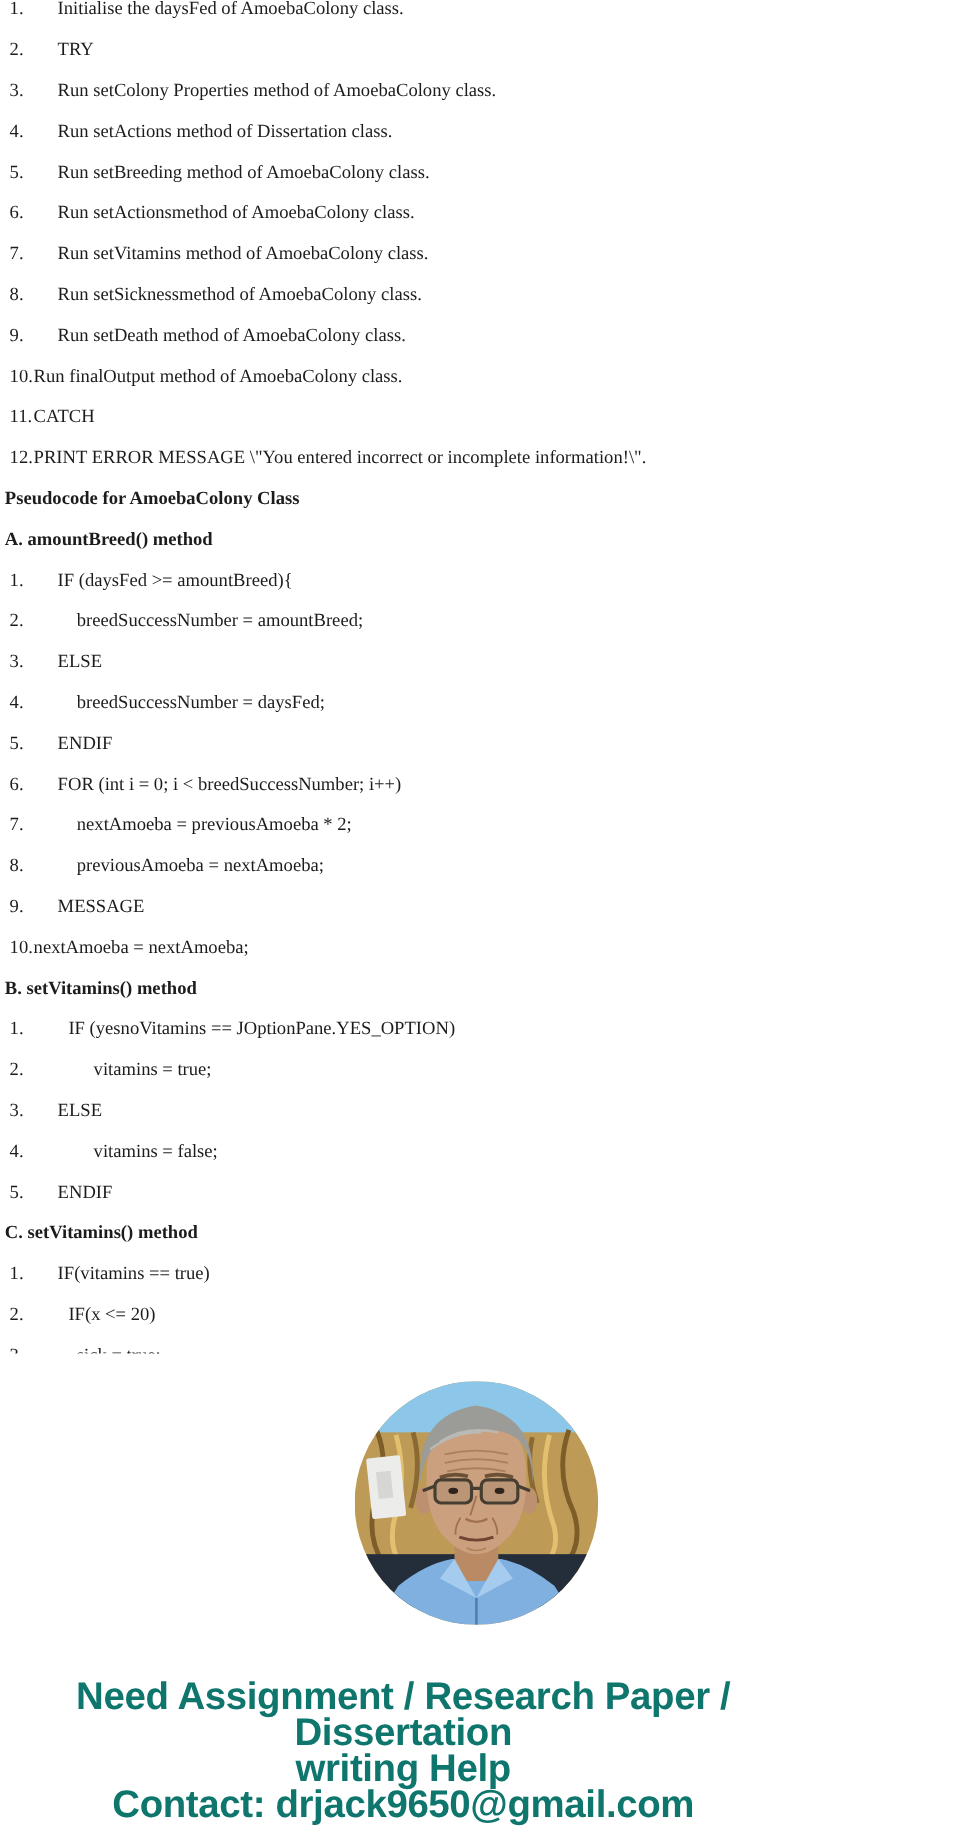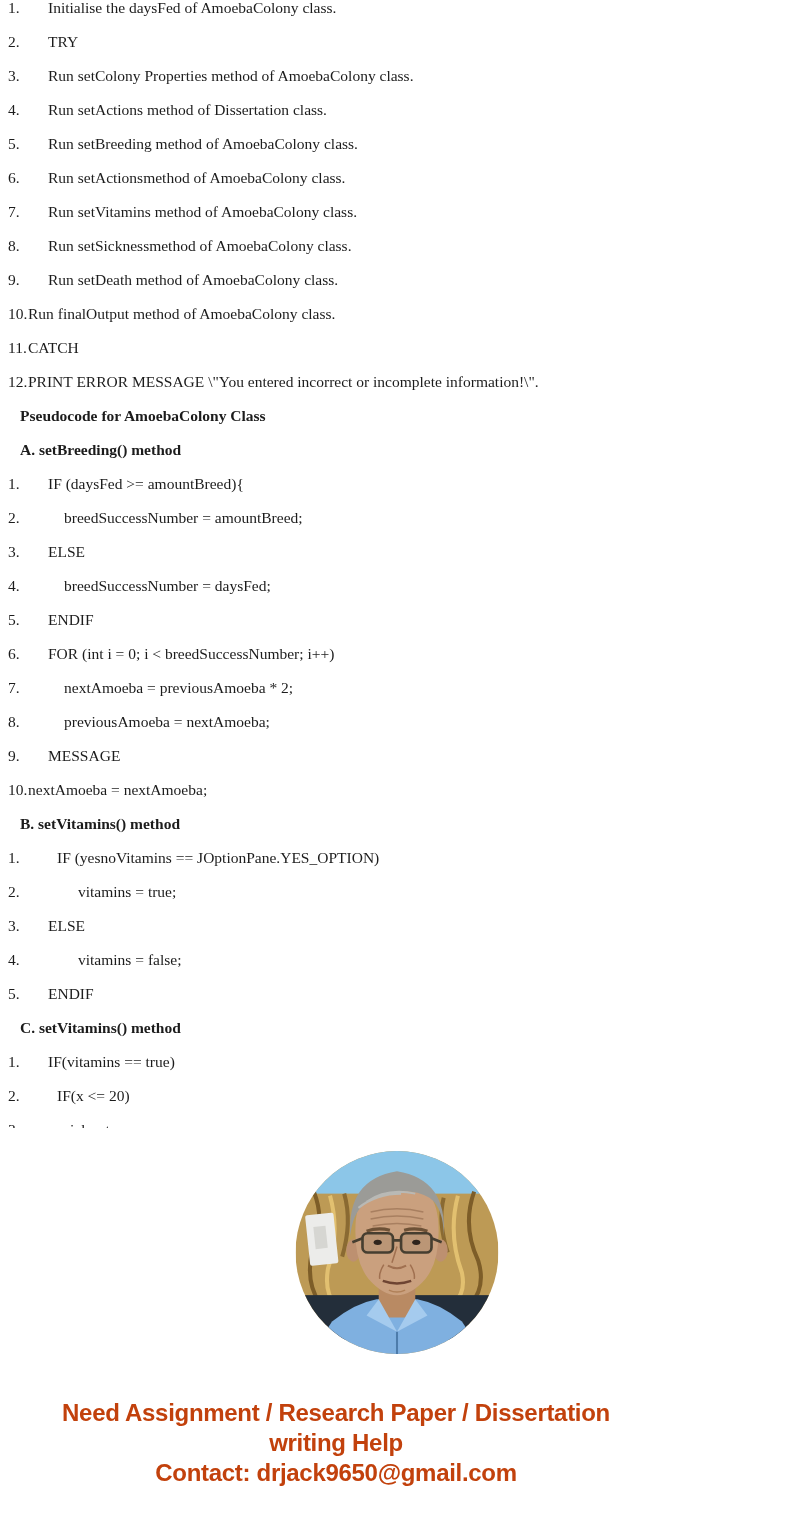--- a/index.html
+++ b/index.html
@@ -22,37 +22,37 @@
     height:34px;line-height:34px;
     font-size:15.5px;color:#1c1c1c;
     white-space:nowrap;
   }
   .line .marker{position:absolute;left:8px;top:0;}
   .c-a{padding-left:48px;}
   .c-b{padding-left:28px;}
   .c-c{padding-left:64px;}
   .c-d{padding-left:57px;}
   .c-e{padding-left:78px;}
-  .c-h{padding-left:20px;font-weight:700;}
+  .c-h{padding-left:4px;font-weight:700;}
   
   .avatar-wrap{
     position:absolute;top:1151px;left:50%;
     transform:translateX(-50%);
     width:203px;height:203px;
   }
   .avatar-wrap svg{display:block;width:203px;height:203px;}
   
   .footer{
     position:absolute;left:0;top:1398px;width:672px;
     text-align:center;
     font-family:"Liberation Sans", sans-serif;
     font-weight:700;
-    font-size:24px;line-height:30px;
+    font-size:32px;line-height:30px;
     letter-spacing:-0.3px;
-    color:#c2410c;
+    color:#0f766e;
   }
 </style>
 </head>
 <body>
 
 <div class="page">
 
   <div class="doc">
     <div class="doc-inner" id="doc-inner">
         <div class="line c-a">
@@ -102,21 +102,21 @@
         <div class="line c-b">
     <span class="marker">12.</span>
     <span class="txt">PRINT ERROR MESSAGE \"You entered incorrect or incomplete information!\".</span>
   </div>
         <div class="line c-h">
     
     <span class="txt">Pseudocode for AmoebaColony Class</span>
   </div>
         <div class="line c-h">
     
-    <span class="txt">A. setBreeding() method</span>
+    <span class="txt">A. amountBreed() method</span>
   </div>
         <div class="line c-a">
     <span class="marker">1.</span>
     <span class="txt">IF (daysFed &gt;= amountBreed){</span>
   </div>
         <div class="line c-c">
     <span class="marker">2.</span>
     <span class="txt">breedSuccessNumber = amountBreed;</span>
   </div>
         <div class="line c-a">

